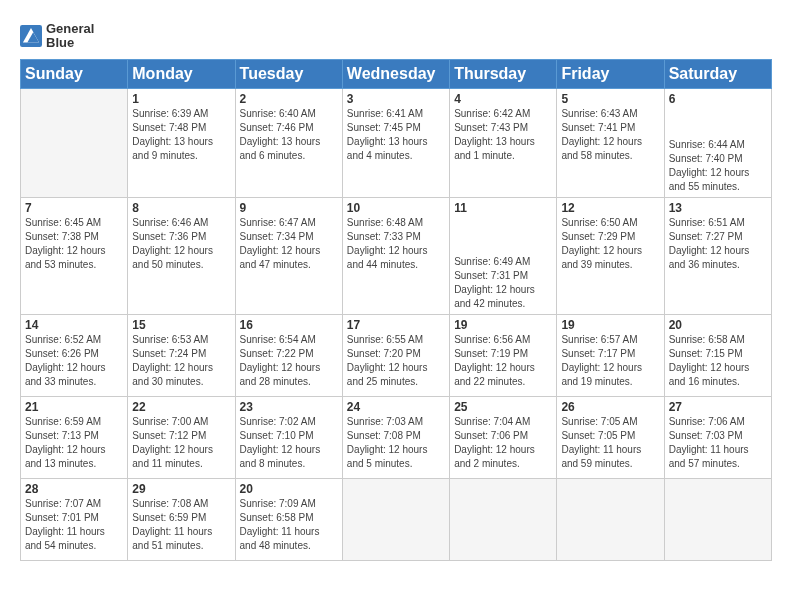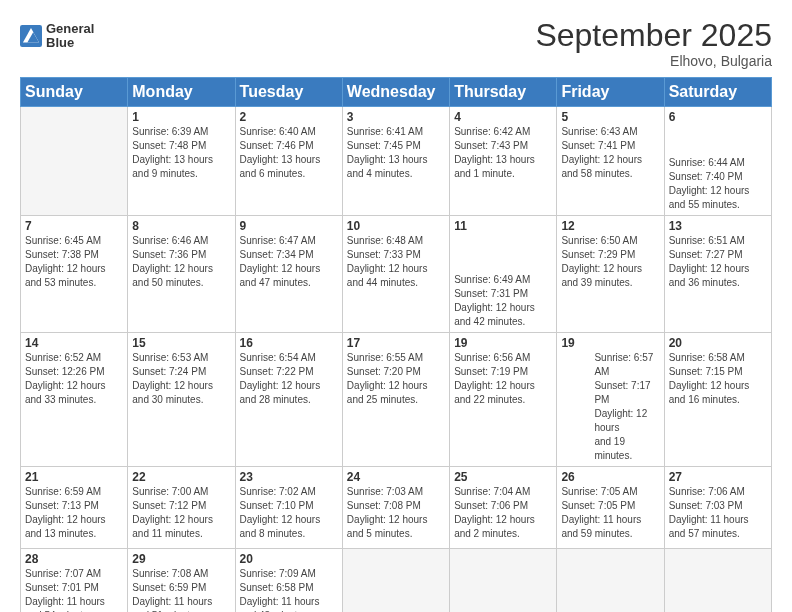--- a/index.html
+++ b/index.html
@@ -107,24 +107,20 @@
       <svg class="logo-icon" viewBox="0 0 30 30" xmlns="http://www.w3.org/2000/svg">
         <rect x="0" y="0" width="30" height="30" rx="3" fill="#3a7bbf"></rect>
         <polygon points="15,4 26,24 4,24" fill="#fff"></polygon>
         <polygon points="18,10 26,24 10,24" fill="#3a7bbf"></polygon>
       </svg>
       <div class="logo-text">
         <span>General</span>
         <span>Blue</span>
       </div>
     </div>
-    <div class="title-block">
-      <h1>September 2025</h1>
-      <p>Elhovo, Bulgaria</p>
-    </div>
   </div>
 
   <table class="calendar">
     <thead>
       <tr>
       <th>Sunday</th>
           <th>Monday</th>
           <th>Tuesday</th>
           <th>Wednesday</th>
           <th>Thursday</th>
@@ -226,21 +222,21 @@
             <div class="day-info" style="white-space: pre-line;">Sunrise: 6:51 AM
 Sunset: 7:27 PM
 Daylight: 12 hours
 and 36 minutes.</div>
           </td>
         </tr>
         <tr>
           <td>
             <span class="day-number">14</span>
             <div class="day-info" style="white-space: pre-line;">Sunrise: 6:52 AM
-Sunset: 12:26 PM
+Sunset: 6:26 PM
 Daylight: 12 hours
 and 33 minutes.</div>
           </td>
           <td>
             <span class="day-number">15</span>
             <div class="day-info" style="white-space: pre-line;">Sunrise: 6:53 AM
 Sunset: 7:24 PM
 Daylight: 12 hours
 and 30 minutes.</div>
           </td>
@@ -260,21 +256,21 @@
           </td>
           <td>
             <span class="day-number">19</span>
             <div class="day-info" style="white-space: pre-line;">Sunrise: 6:56 AM
 Sunset: 7:19 PM
 Daylight: 12 hours
 and 22 minutes.</div>
           </td>
           <td>
             <span class="day-number">19</span>
-            <div class="day-info" style="white-space: pre-line; margin-left: 33px;">Sunrise: 6:57 AM
+            <div class="day-info" style="white-space: pre-line;">Sunrise: 6:57 AM
 Sunset: 7:17 PM
 Daylight: 12 hours
 and 19 minutes.</div>
           </td>
           <td>
             <span class="day-number">20</span>
             <div class="day-info" style="white-space: pre-line;">Sunrise: 6:58 AM
 Sunset: 7:15 PM
 Daylight: 12 hours
 and 16 minutes.</div>

